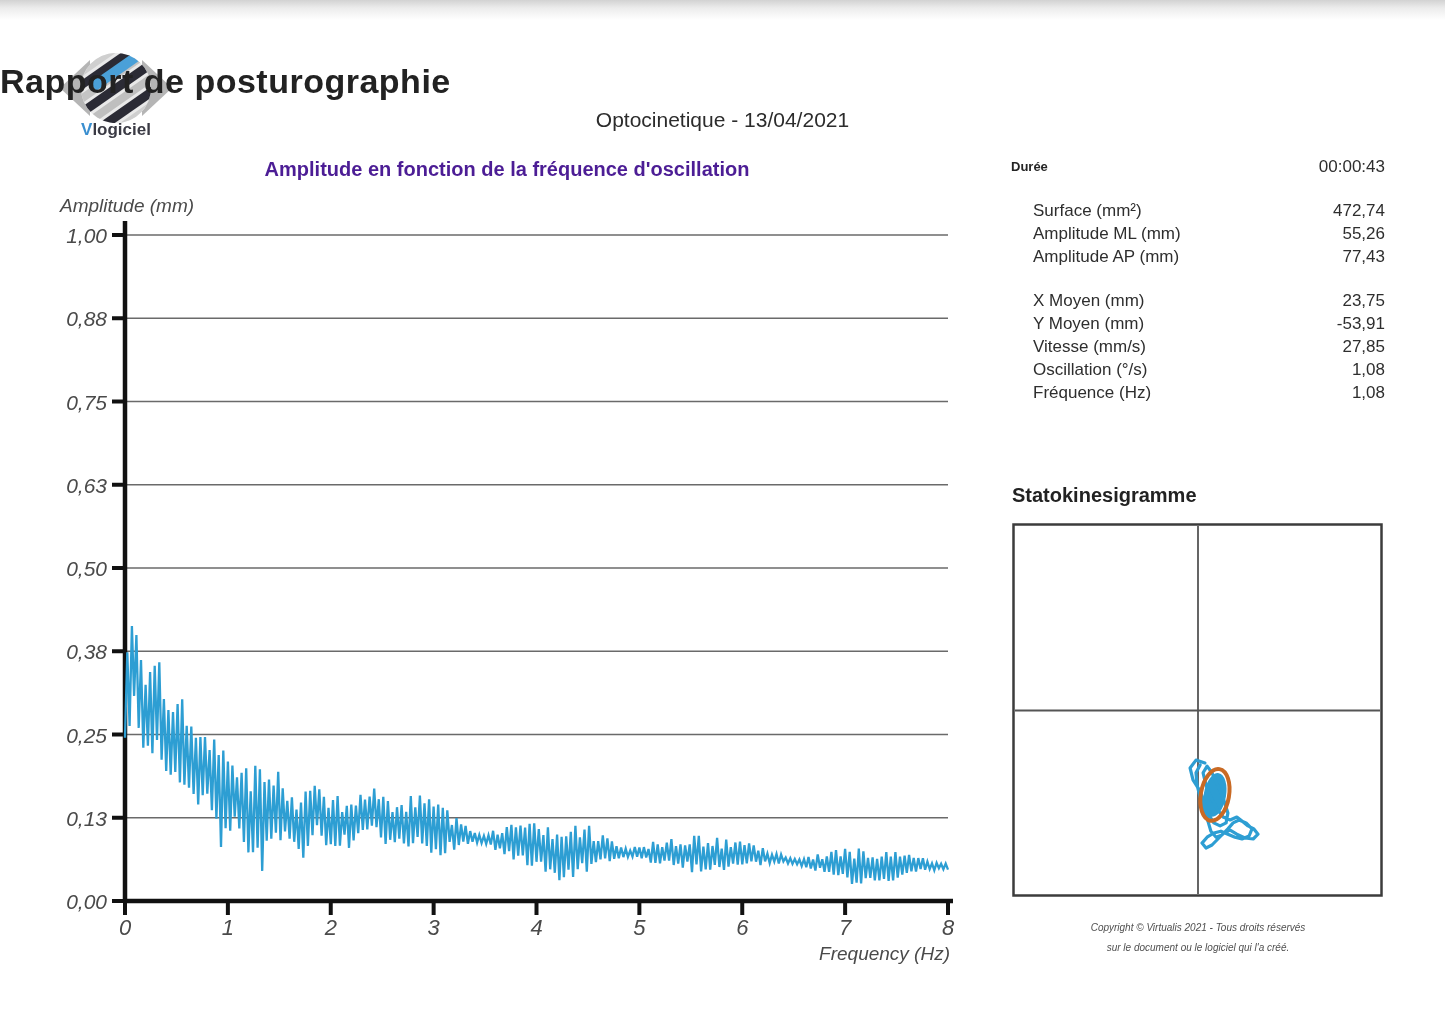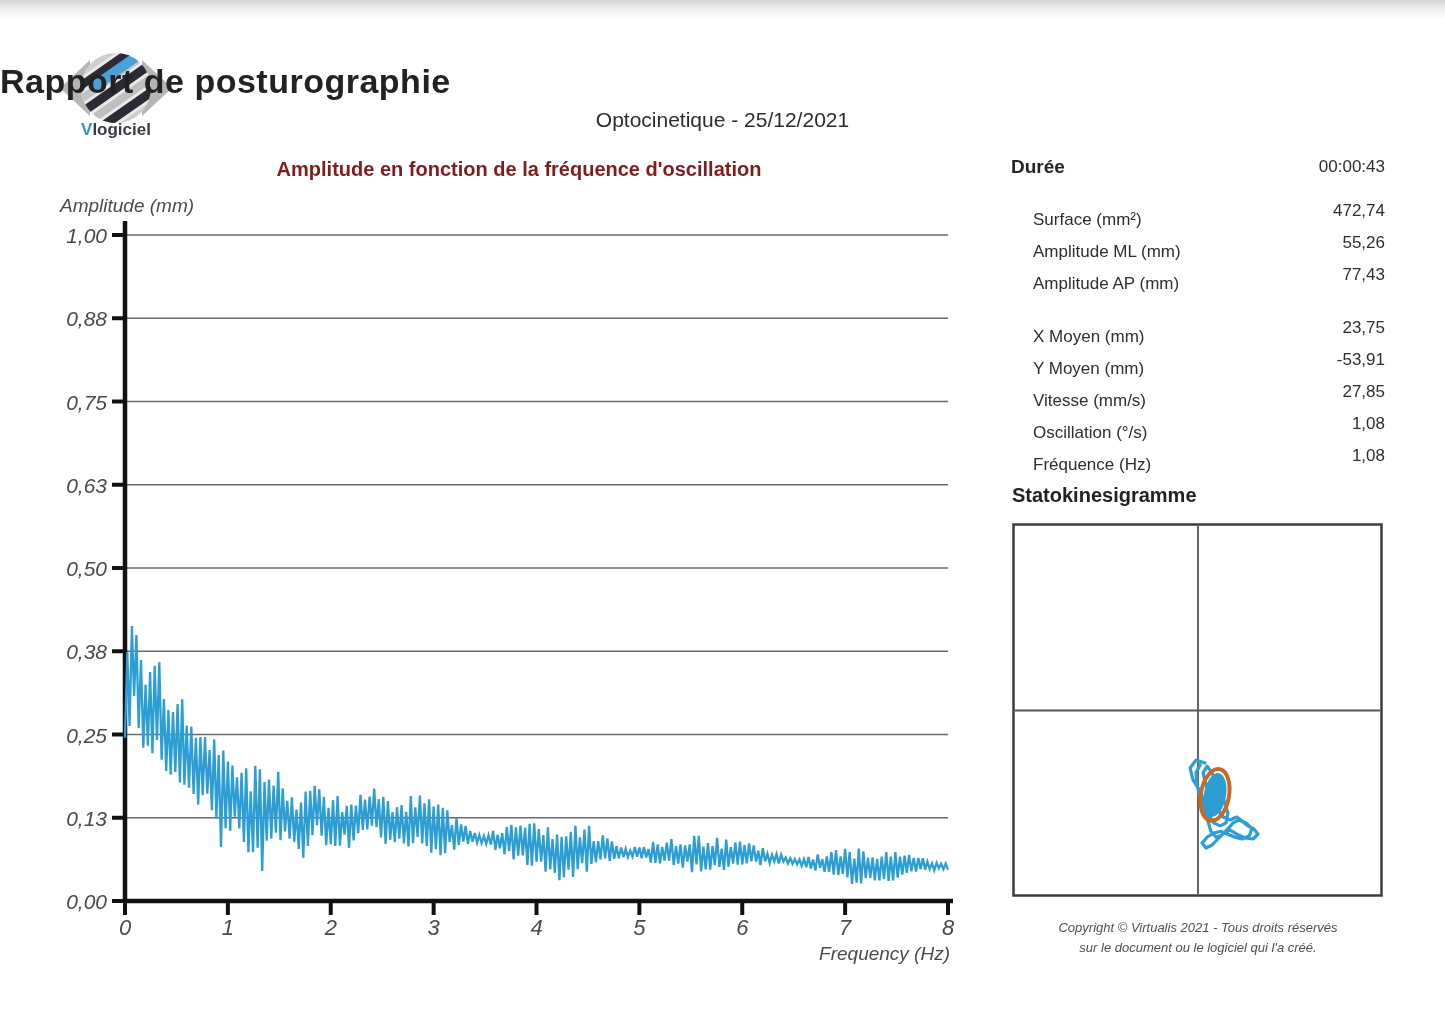--- a/index.html
+++ b/index.html
@@ -4,28 +4,28 @@
 <style>
   html,body{margin:0;padding:0;background:#fff;}
   body{font-family:"Liberation Sans", sans-serif; width:1445px; height:1024px; position:relative; overflow:hidden; color:#262626;}
   .abs{position:absolute;}
   .top-shade{left:0;top:0;width:1445px;height:20px;background:linear-gradient(180deg,#d2d2d2 0%,#ececec 40%,#ffffff 100%);}
   .main-title{left:0;top:62px;width:1445px;text-align:left;font-size:34px;font-weight:bold;color:#222;letter-spacing:.5px;}
   .subtitle{left:0;top:108px;width:1445px;text-align:center;font-size:21px;color:#2c2c2c;}
   .logo-wrap{left:58px;top:50px;width:116px;height:92px;}
   .logo-text{left:58px;top:120px;width:116px;text-align:center;font-size:17px;font-weight:bold;color:#3a3a44;}
   .logo-text .v{color:#3a8fd0;}
-  .chart-title{left:140px;top:158px;width:758px;text-align:center;font-size:20px;font-weight:bold;color:#7f1d1d;}
+  .chart-title{left:128px;top:158px;width:758px;text-align:center;font-size:20px;font-weight:bold;color:#4c1d95;}
   .stats-panel{left:1011px;top:155px;width:374px;}
   .stat-row{display:flex;justify-content:space-between;line-height:23px;font-size:17px;color:#2e2e2e;}
-  .stat-header{font-weight:bold;font-size:19px;color:#242424;line-height:23px;}
+  .stat-header{font-weight:bold;font-size:13px;color:#242424;line-height:23px;}
   .stat-section{margin-top:21px;}
-  .stat-section .stat-label{padding-left:22px;margin-top:9px;}
+  .stat-section .stat-label{padding-left:22px;}
   .statok-title{left:1012px;top:484px;width:371px;text-align:left;font-size:20px;font-weight:bold;color:#222;}
-  .copyright{left:994px;top:918px;width:408px;text-align:center;font-style:italic;font-size:13px;line-height:20px;color:#4f4f4f;}
+  .copyright{left:994px;top:918px;width:408px;text-align:center;font-style:italic;font-size:10px;line-height:20px;color:#4f4f4f;}
   svg text.tick{font-family:"Liberation Sans", sans-serif;font-style:italic;fill:#4a4a4a;}
   svg text.axis-label{font-family:"Liberation Sans", sans-serif;font-style:italic;fill:#4a4a4a;}
 </style>
 </head>
 <body>
 
 <div class="abs top-shade"></div>
 
 <div class="abs logo-wrap">
   <svg width="116" height="78" viewBox="0 0 116 78">
@@ -43,21 +43,21 @@
       <rect x="-20" y="34" width="156" height="9" fill="#2b2b35"></rect>
       <rect x="-20" y="46" width="156" height="8" fill="#bfbfbf"></rect>
       <rect x="-20" y="57" width="156" height="9" fill="#2b2b35"></rect>
       <rect x="-20" y="69" width="156" height="8" fill="#cfcfcf"></rect>
     </g>
   </svg>
 </div>
 <div class="abs logo-text"><span class="v">V</span><span>logiciel</span></div>
 
 <div class="abs main-title">Rapport de posturographie</div>
-<div class="abs subtitle">Optocinetique - 25/12/2021</div>
+<div class="abs subtitle">Optocinetique - 13/04/2021</div>
 
 <div class="abs chart-title">Amplitude en fonction de la fréquence d'oscillation</div>
 <svg id="spectrum-svg" class="abs" style="left:0;top:150px;" width="990" height="830">
     <line x1="125" y1="85" x2="948" y2="85" stroke="#6a6a6a" stroke-width="1.3"></line>
     <line x1="125" y1="168.25" x2="948" y2="168.25" stroke="#6a6a6a" stroke-width="1.3"></line>
     <line x1="125" y1="251.5" x2="948" y2="251.5" stroke="#6a6a6a" stroke-width="1.3"></line>
     <line x1="125" y1="334.75" x2="948" y2="334.75" stroke="#6a6a6a" stroke-width="1.3"></line>
     <line x1="125" y1="418" x2="948" y2="418" stroke="#6a6a6a" stroke-width="1.3"></line>
     <line x1="125" y1="501.25" x2="948" y2="501.25" stroke="#6a6a6a" stroke-width="1.3"></line>
     <line x1="125" y1="584.5" x2="948" y2="584.5" stroke="#6a6a6a" stroke-width="1.3"></line>

